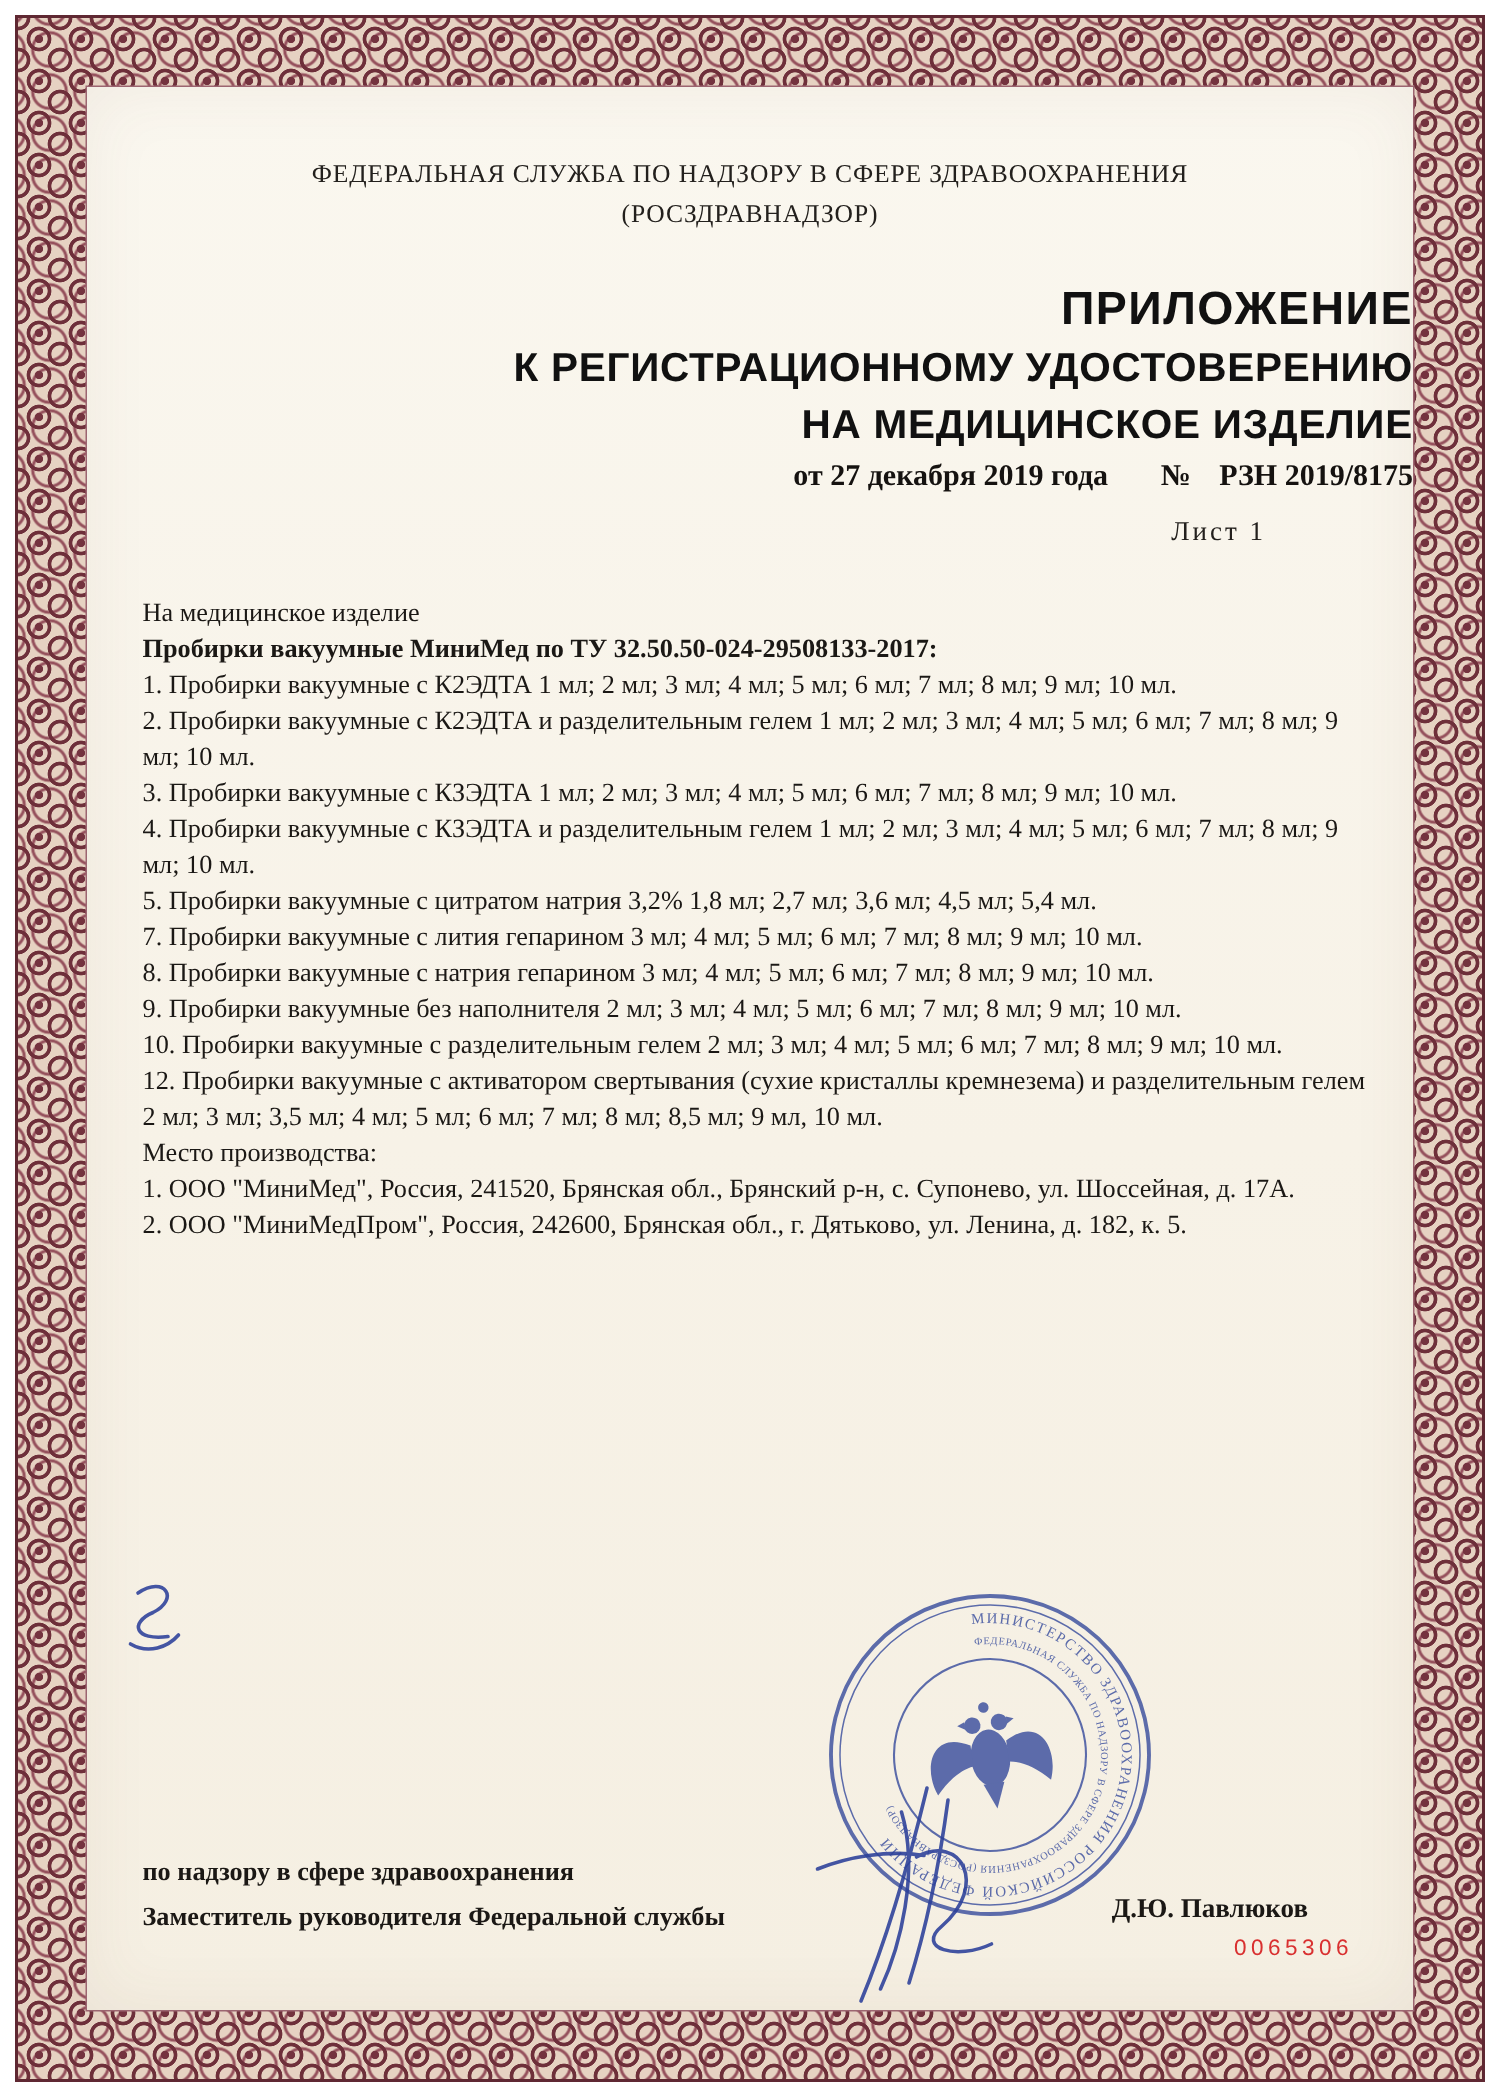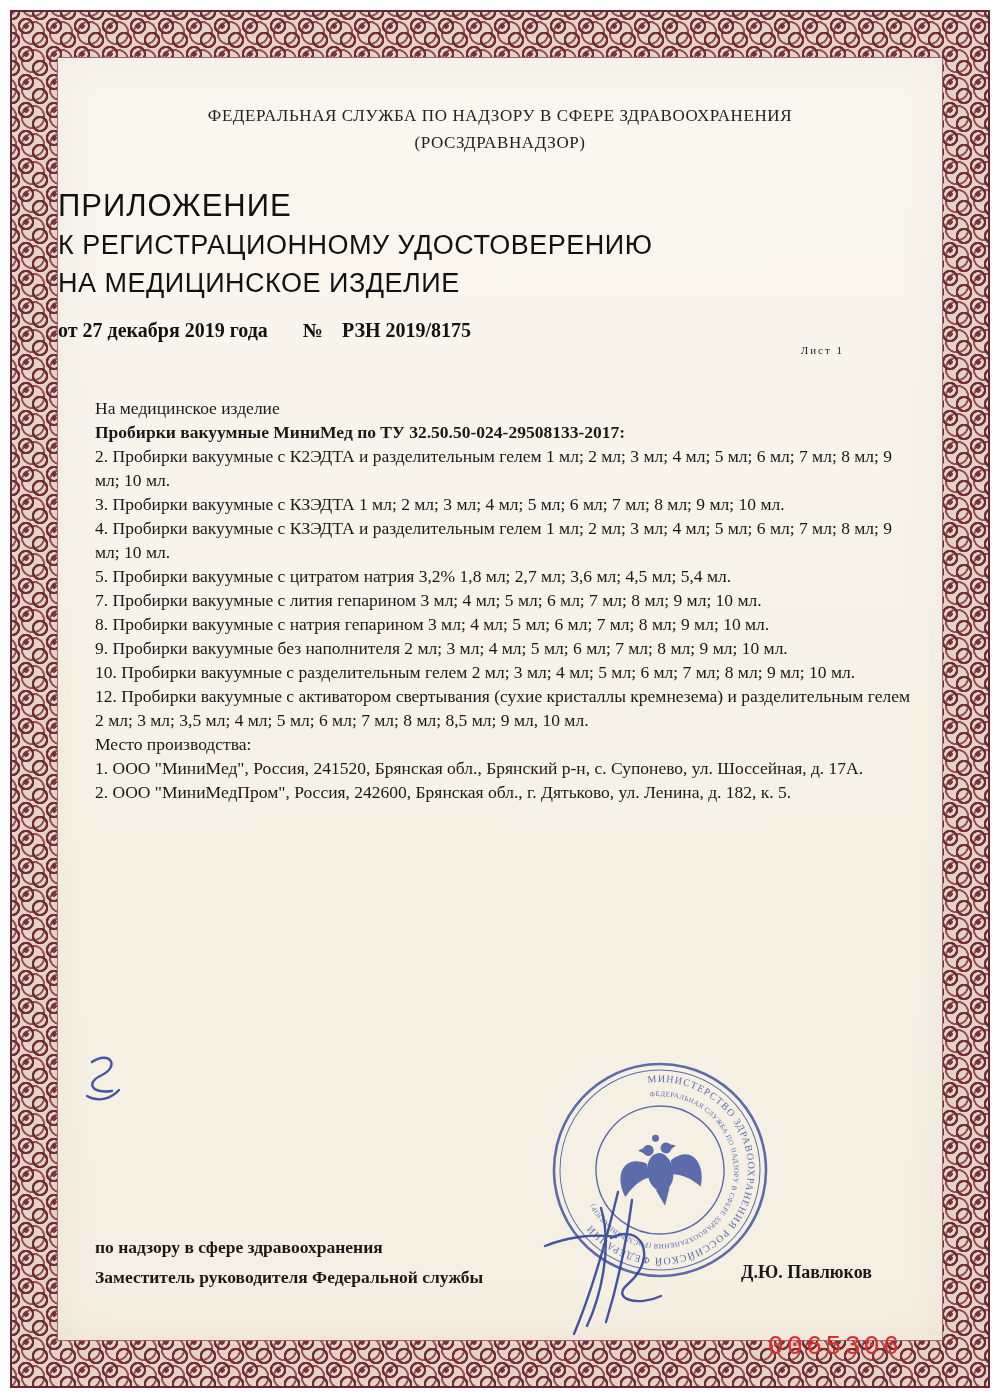--- a/index.html
+++ b/index.html
@@ -34,53 +34,53 @@
     box-shadow:0 0 0 1px #9c6570, inset 0 0 45px rgba(120,70,60,.07);
     color:#161616;
   }
   .doc-header{
     position:absolute; top:44px; left:0; right:0;
     text-align:center; font-size:17px; line-height:27px;
     letter-spacing:.6px; color:#23201d;
   }
   .doc-title{
     position:absolute; top:128px; left:0; right:0;
-    text-align:left;
+    text-align:right;
     font-family:"Liberation Sans", sans-serif;
-    font-weight:normal; color:#111;
+    font-weight:bold; color:#111;
   }
   .doc-title .t1{font-size:31px; line-height:40px; letter-spacing:1px;}
   .doc-title .t2,.doc-title .t3{font-size:27px; line-height:38px; letter-spacing:.5px;}
   .doc-meta{
-    position:absolute; top:261px; left:0; right:0;
-    text-align:left; font-weight:bold; font-size:20px; color:#151210;
+    position:absolute; top:248px; left:0; right:0;
+    text-align:right; font-weight:bold; font-size:20px; color:#151210;
   }
   .doc-meta .num-label{margin-left:30px; margin-right:14px;}
   .sheet{
     position:absolute; top:286px; right:98px;
-    font-size:11px; letter-spacing:2px; color:#23201d;
+    font-size:18px; letter-spacing:2px; color:#23201d;
   }
   .doc-body{
     position:absolute; top:338px; left:37px; right:32px;
     font-size:17.5px; line-height:24px; color:#1b1815;
   }
   .doc-body p{margin:0;}
   .doc-body .bold{font-weight:bold;}
   .sig-block{
     position:absolute; left:37px; top:1174px; right:32px;
     font-weight:bold; font-size:17.5px; line-height:30px; color:#1b1815;
   }
   .sig-name{
     position:absolute; right:70px; top:1204px;
     font-weight:bold; font-size:18px; color:#1b1815;
   }
   .serial{
-    position:absolute; right:40px; top:1274px;
-    font-family:Liberation Mono, monospace;
-    font-size:27px; letter-spacing:3px; color:#d93030;
+    position:absolute; right:40px; top:1232px;
+    font-family:Liberation Sans, sans-serif;
+    font-size:15px; letter-spacing:3px; color:#d93030;
   }
   
   .stamp-wrap{
     position:absolute; left:546px; top:1056px;
     width:228px; height:228px;
     transform:rotate(-8deg);
     opacity:.82;
     pointer-events:none;
   }
   .ink-overlay{
@@ -113,20 +113,21 @@
       <span>27 декабря 2019 года</span>
       <span class="num-label">№</span>
       <span>РЗН 2019/8175</span>
     </div>
 
     <div class="sheet">Лист 1</div>
 
     <div class="doc-body">
       <p>На медицинское изделие</p>
       <p class="bold">Пробирки вакуумные МиниМед по ТУ 32.50.50-024-29508133-2017:</p>
+      <p>1. Пробирки вакуумные с К2ЭДТА 1 мл; 2 мл; 3 мл; 4 мл; 5 мл; 6 мл; 7 мл; 8 мл; 9 мл; 10 мл.</p>
       <p>2. Пробирки вакуумные с К2ЭДТА и разделительным гелем 1 мл; 2 мл; 3 мл; 4 мл; 5 мл; 6 мл; 7 мл; 8 мл; 9 мл; 10 мл.</p>
       <p>3. Пробирки вакуумные с КЗЭДТА 1 мл; 2 мл; 3 мл; 4 мл; 5 мл; 6 мл; 7 мл; 8 мл; 9 мл; 10 мл.</p>
       <p>4. Пробирки вакуумные с КЗЭДТА и разделительным гелем 1 мл; 2 мл; 3 мл; 4 мл; 5 мл; 6 мл; 7 мл; 8 мл; 9 мл; 10 мл.</p>
       <p>5. Пробирки вакуумные с цитратом натрия 3,2% 1,8 мл; 2,7 мл; 3,6 мл; 4,5 мл; 5,4 мл.</p>
       <p>7. Пробирки вакуумные с лития гепарином 3 мл; 4 мл; 5 мл; 6 мл; 7 мл; 8 мл; 9 мл; 10 мл.</p>
       <p>8. Пробирки вакуумные с натрия гепарином 3 мл; 4 мл; 5 мл; 6 мл; 7 мл; 8 мл; 9 мл; 10 мл.</p>
       <p>9. Пробирки вакуумные без наполнителя 2 мл; 3 мл; 4 мл; 5 мл; 6 мл; 7 мл; 8 мл; 9 мл; 10 мл.</p>
       <p>10. Пробирки вакуумные с разделительным гелем 2 мл; 3 мл; 4 мл; 5 мл; 6 мл; 7 мл; 8 мл; 9 мл; 10 мл.</p>
       <p>12. Пробирки вакуумные с активатором свертывания (сухие кристаллы кремнезема) и разделительным гелем 2 мл; 3 мл; 3,5 мл; 4 мл; 5 мл; 6 мл; 7 мл; 8 мл; 8,5 мл; 9 мл, 10 мл.</p>
       <p>Место производства:</p>

